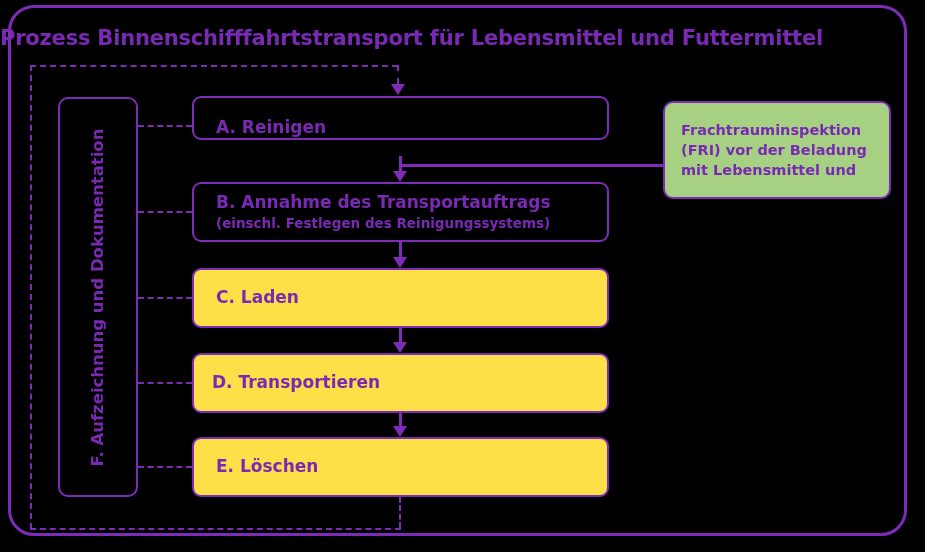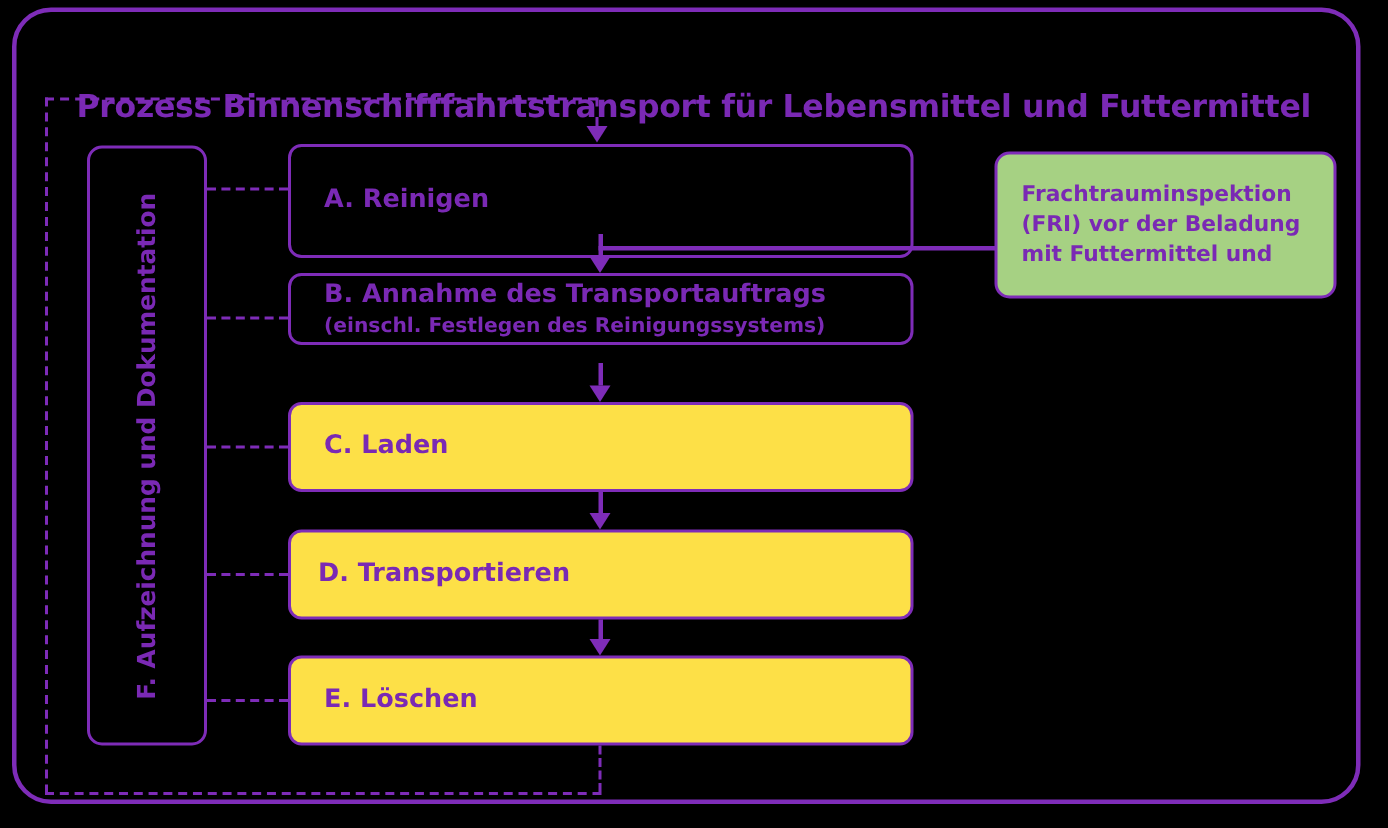--- a/index.html
+++ b/index.html
@@ -27,27 +27,26 @@
     border-radius: 26px;
     box-sizing: border-box;
   }
 
   
   .title {
     position: absolute;
     left: 0;
     top: 26px;
     width: 925px;
-    text-align: center;
+    text-align: left;
     color: #7A29B4;
     font-size: 21px;
     font-weight: bold;
     letter-spacing: -0.2px;
     white-space: nowrap;
-    margin-top: 33px;
   }
 
   
   .stage-box {
     position: absolute;
     left: 192px;
     width: 417px;
     box-sizing: border-box;
     border: 2.5px solid #7E2CB8;
     border-radius: 9px;
@@ -66,22 +65,22 @@
     line-height: 1.15;
   }
   .stage-sublabel {
     color: #7A29B4;
     font-size: 13.5px;
     font-weight: bold;
     line-height: 1.2;
     margin-top: 3px;
   }
 
-  #box-a { top: 96px;  height: 76px; }
-  #box-b { top: 182px; height: 48px; }
+  #box-a { top: 96px;  height: 44px; justify-content: flex-end; }
+  #box-b { top: 182px; height: 60px; }
   #box-c { top: 268px; height: 60px; }
   #box-d { top: 353px; height: 60px; padding-left: 18px; }
   #box-e { top: 437px; height: 60px; }
 
   
   .doc-box {
     position: absolute;
     left: 58px;
     top: 97px;
     width: 80px;
@@ -222,17 +221,17 @@
   </div>
 
   <div id="box-e" class="stage-box filled">
     <span class="stage-label">E. Löschen</span>
   </div>
 
   <div class="note-box">
     <div class="note-text">
       <div>Frachtrauminspektion</div>
       <div>(FRI) vor der Beladung</div>
-      <div>mit Futtermittel und</div>
+      <div>mit Lebensmittel und</div>
     </div>
   </div>
 
 </div>
 
 </body></html>

